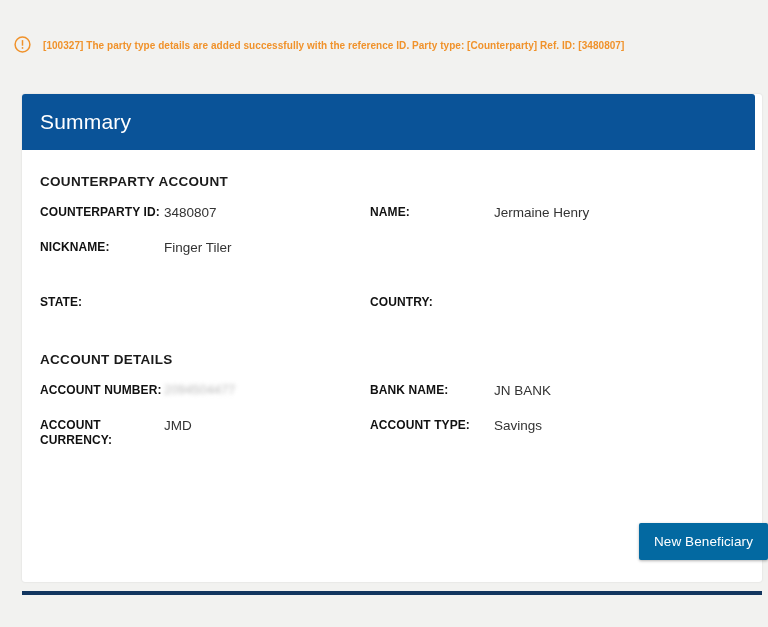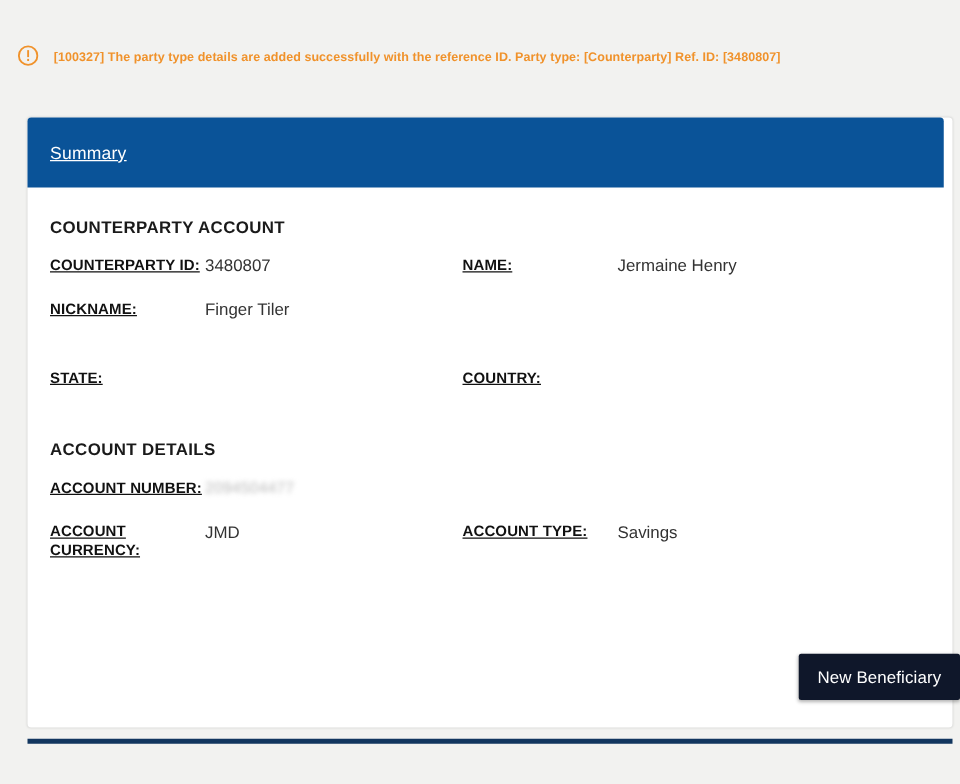--- a/index.html
+++ b/index.html
@@ -56,24 +56,23 @@
     background: #0a5398;
     border-radius: 3px 3px 0 0;
     width: 733px;
     display: flex;
     align-items: center;
     padding-left: 18px;
     box-sizing: border-box;
   }
   .card-title {
     color: #ffffff;
-    font-size: 14px;
+    font-size: 21px;
     font-weight: normal;
     letter-spacing: 0.2px;
-    text-decoration: underline;
   }
   .card-body {
     padding: 24px 18px 0 18px;
     position: relative;
     height: 432px;
     box-sizing: border-box;
   }
 
   
   .section-title {
@@ -99,21 +98,20 @@
   .f-label {
     width: 124px;
     flex: 0 0 124px;
     font-size: 12px;
     font-weight: bold;
     color: #111111;
     letter-spacing: 0.1px;
     line-height: 15px;
   }
   .f-label span {
-    text-decoration: underline;
     text-underline-offset: 1px;
   }
   .f-value {
     font-size: 13.5px;
     color: #333333;
     line-height: 15px;
     white-space: nowrap;
     text-align: center;
   }
   .f-value.masked {
@@ -121,21 +119,21 @@
     filter: blur(2.1px);
     font-size: 12.5px;
     letter-spacing: 0.2px;
   }
 
   
   .btn-primary {
     position: absolute;
     right: -6px;
     bottom: 22px;
-    background: #0f172a;
+    background: #0369a1;
     color: #ffffff;
     border: none;
     border-radius: 2px;
     font-family: "Liberation Sans", sans-serif;
     font-size: 13.5px;
     padding: 11px 15px;
     cursor: pointer;
     box-shadow: 0 1px 3px rgba(0,0,0,0.3);
     letter-spacing: 0.1px;
   }
@@ -213,20 +211,24 @@
       </div>
     </div>
 
     <div class="section-title section-account">ACCOUNT DETAILS</div>
 
     <div class="row">
       <div class="field">
         <div class="f-label"><span>ACCOUNT NUMBER:</span></div>
         <div class="f-value masked">2094504477</div>
       </div>
+      <div class="field">
+        <div class="f-label"><span>BANK NAME:</span></div>
+        <div class="f-value">JN BANK</div>
+      </div>
     </div>
 
     <div class="row">
       <div class="field">
         <div class="f-label"><span>ACCOUNT CURRENCY:</span></div>
         <div class="f-value">JMD</div>
       </div>
       <div class="field">
         <div class="f-label"><span>ACCOUNT TYPE:</span></div>
         <div class="f-value">Savings</div>

